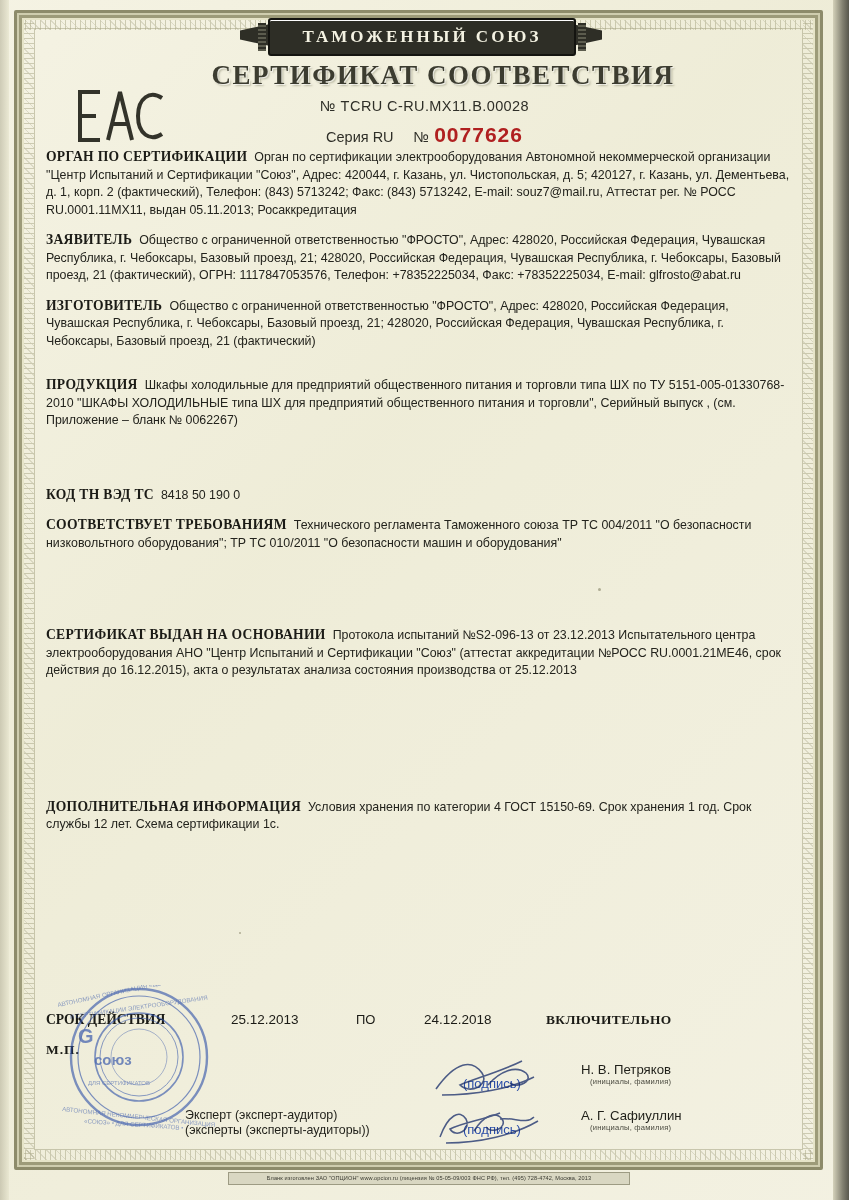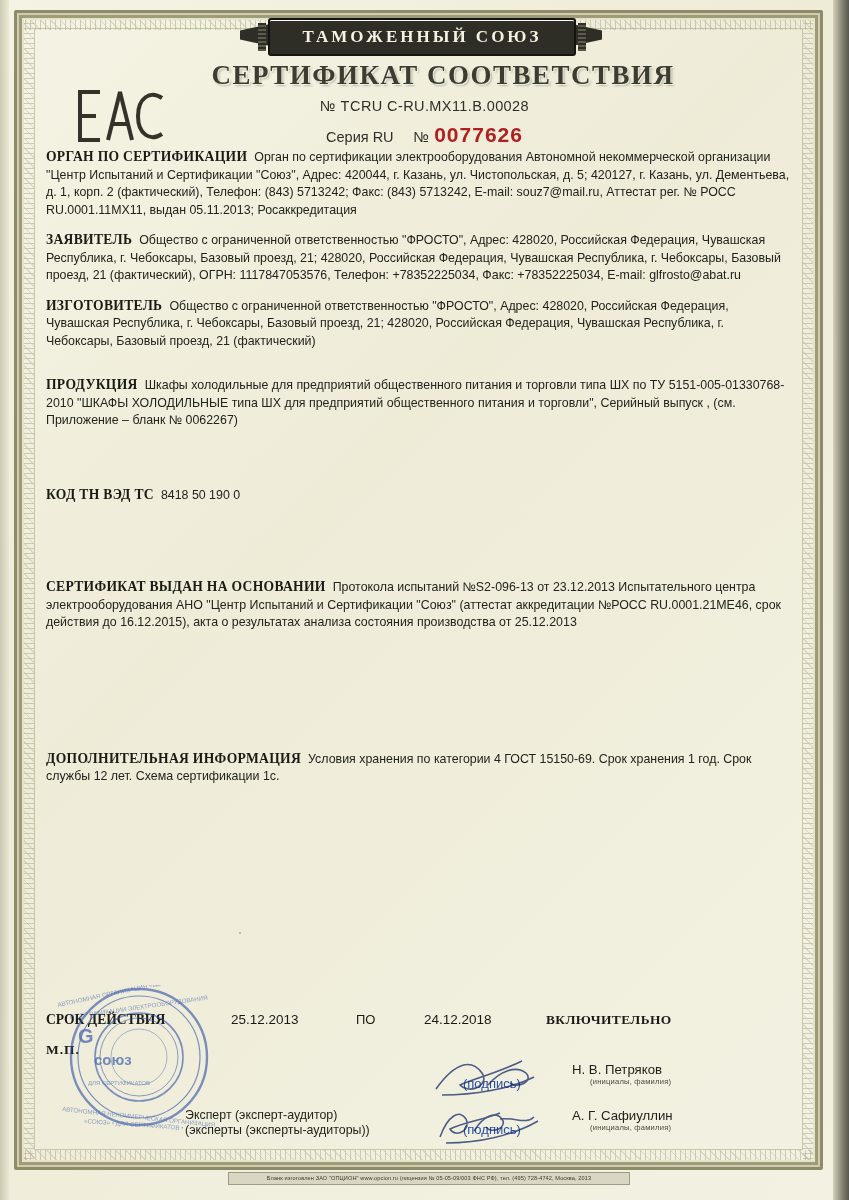--- a/index.html
+++ b/index.html
@@ -148,21 +148,21 @@
   .mp{
     position:absolute;left:46px;top:1042px;
     font-family:"Liberation Serif",serif;font-weight:bold;font-size:13.5px;letter-spacing:1px;color:#1b1b16;
   }
   .sig-block{
     position:absolute;left:185px;top:1062px;right:58px;font-size:12.4px;color:#1f1f19;
   }
   .sig-row{position:relative;height:24px;}
   .sig-row .role{position:absolute;left:0;top:0;}
   .sig-row .pod{position:absolute;left:250px;top:14px;font-size:13px;color:#2b4ea8;padding-left:28px;}
-  .sig-row .name{position:absolute;left:387px;top:0;font-size:13.2px;}
+  .sig-row .name{position:absolute;left:396px;top:0;font-size:13.2px;}
   .sig-row .hint{position:absolute;left:405px;top:15px;font-size:7.6px;color:#4b4b40;letter-spacing:.2px;}
 
   
   .stamp{
     position:absolute;left:48px;top:985px;width:182px;height:150px;
     opacity:.8;
   }
   .sign-ink{
     position:absolute;left:430px;top:1055px;width:180px;height:100px;opacity:.9;
   }
@@ -237,20 +237,23 @@
     <div class="section block">
       <span class="lead">ПРОДУКЦИЯ</span><span class="sec-body">Шкафы холодильные для предприятий общественного питания и торговли типа ШХ по ТУ 5151-005-01330768-2010 "ШКАФЫ ХОЛОДИЛЬНЫЕ типа ШХ для предприятий общественного питания и торговли",  Серийный выпуск ,  (см. Приложение – бланк № 0062267)</span>
     </div>
 
     <div class="gap-m"></div>
 
     <div class="section block">
       <span class="lead">КОД ТН ВЭД ТС</span><span class="sec-body">8418 50 190 0</span>
     </div>
 
+    <div class="section block">
+      <span class="lead">СООТВЕТСТВУЕТ ТРЕБОВАНИЯМ</span><span class="sec-body">Технического регламента Таможенного союза ТР ТС 004/2011 "О безопасности низковольтного оборудования"; ТР ТС 010/2011 "О безопасности машин и оборудования"</span>
+    </div>
 
     <div class="gap-l"></div>
 
     <div class="section block">
       <span class="lead">СЕРТИФИКАТ ВЫДАН НА ОСНОВАНИИ</span><span class="sec-body">Протокола испытаний №S2-096-13 от 23.12.2013 Испытательного центра электрооборудования АНО "Центр Испытаний и Сертификации "Союз" (аттестат аккредитации №РОСС RU.0001.21МЕ46, срок действия до 16.12.2015), акта о результатах анализа состояния производства от 25.12.2013</span>
     </div>
 
     <div class="gap-l"></div>
     <div class="gap-m"></div>
 

